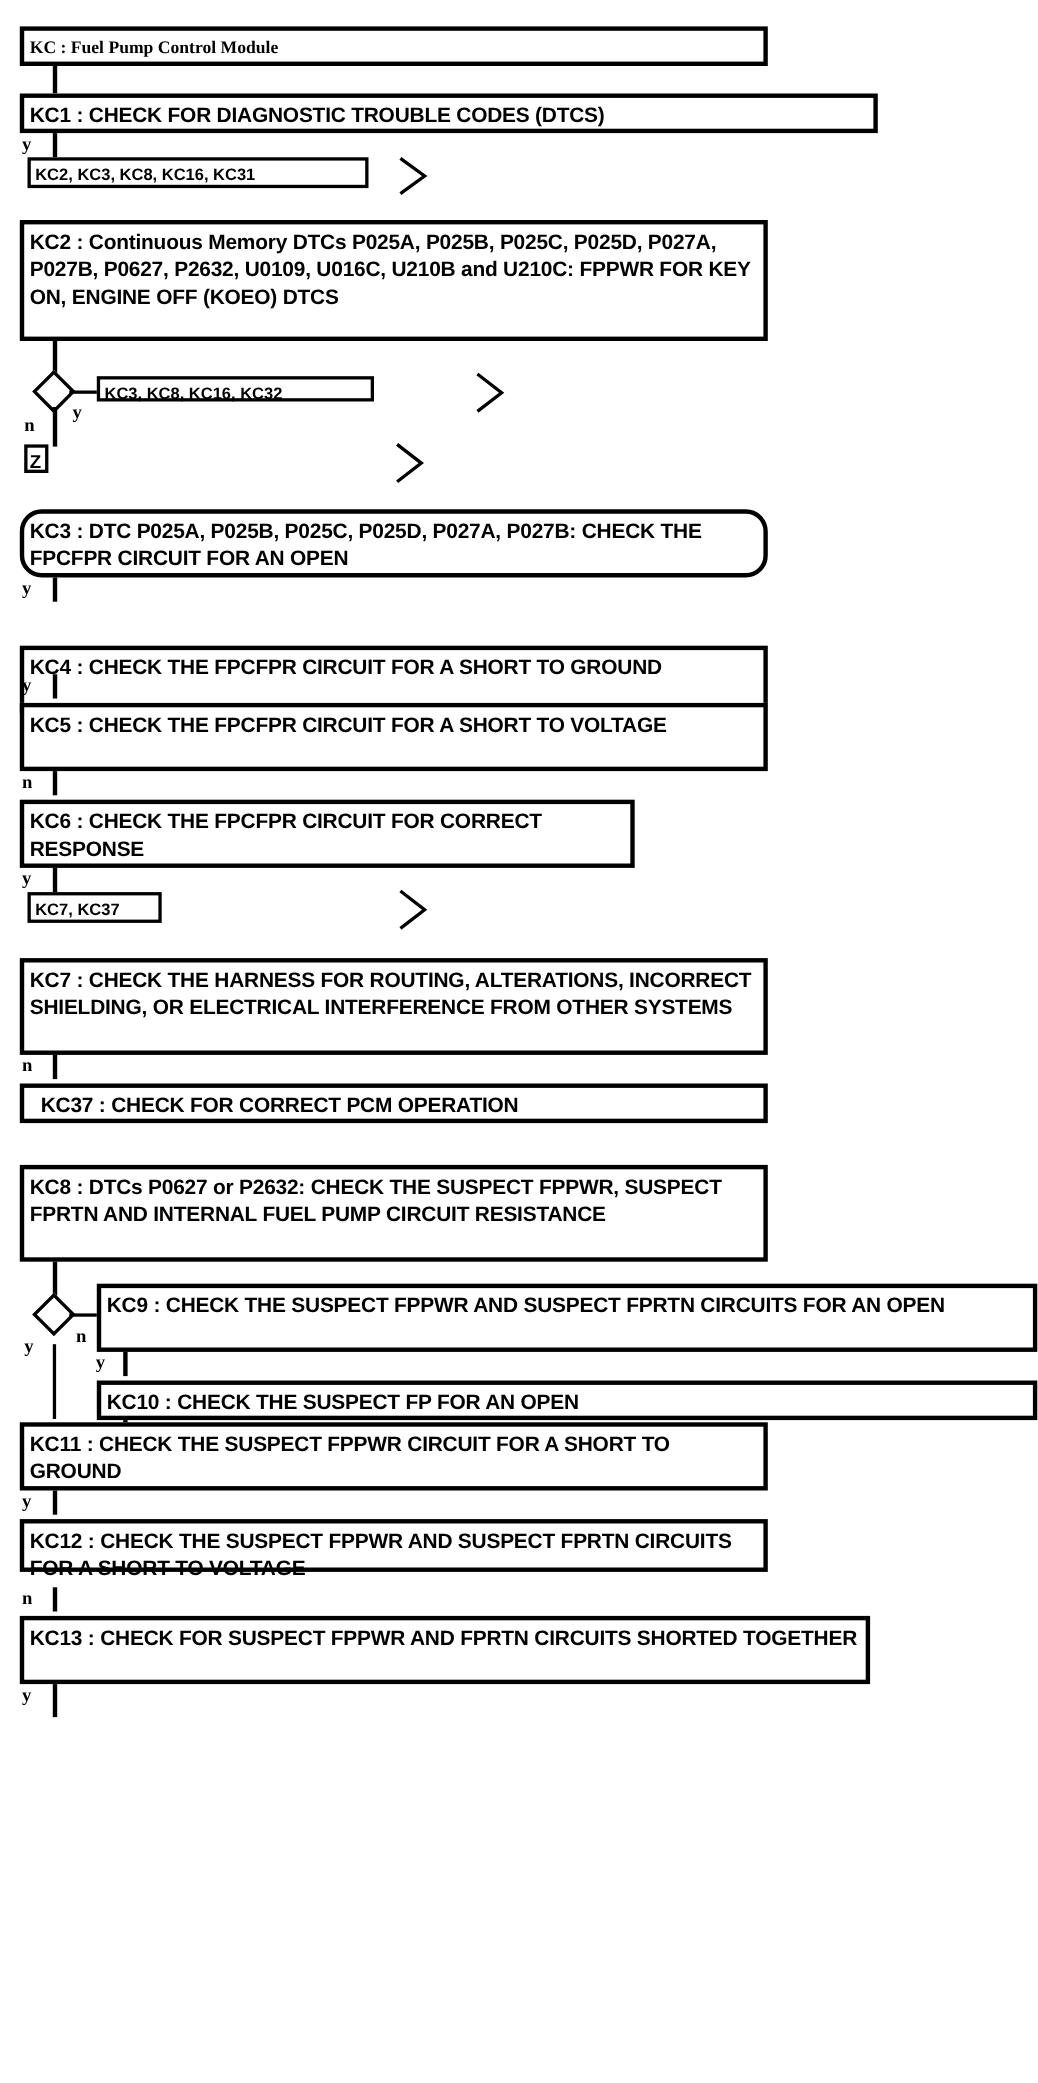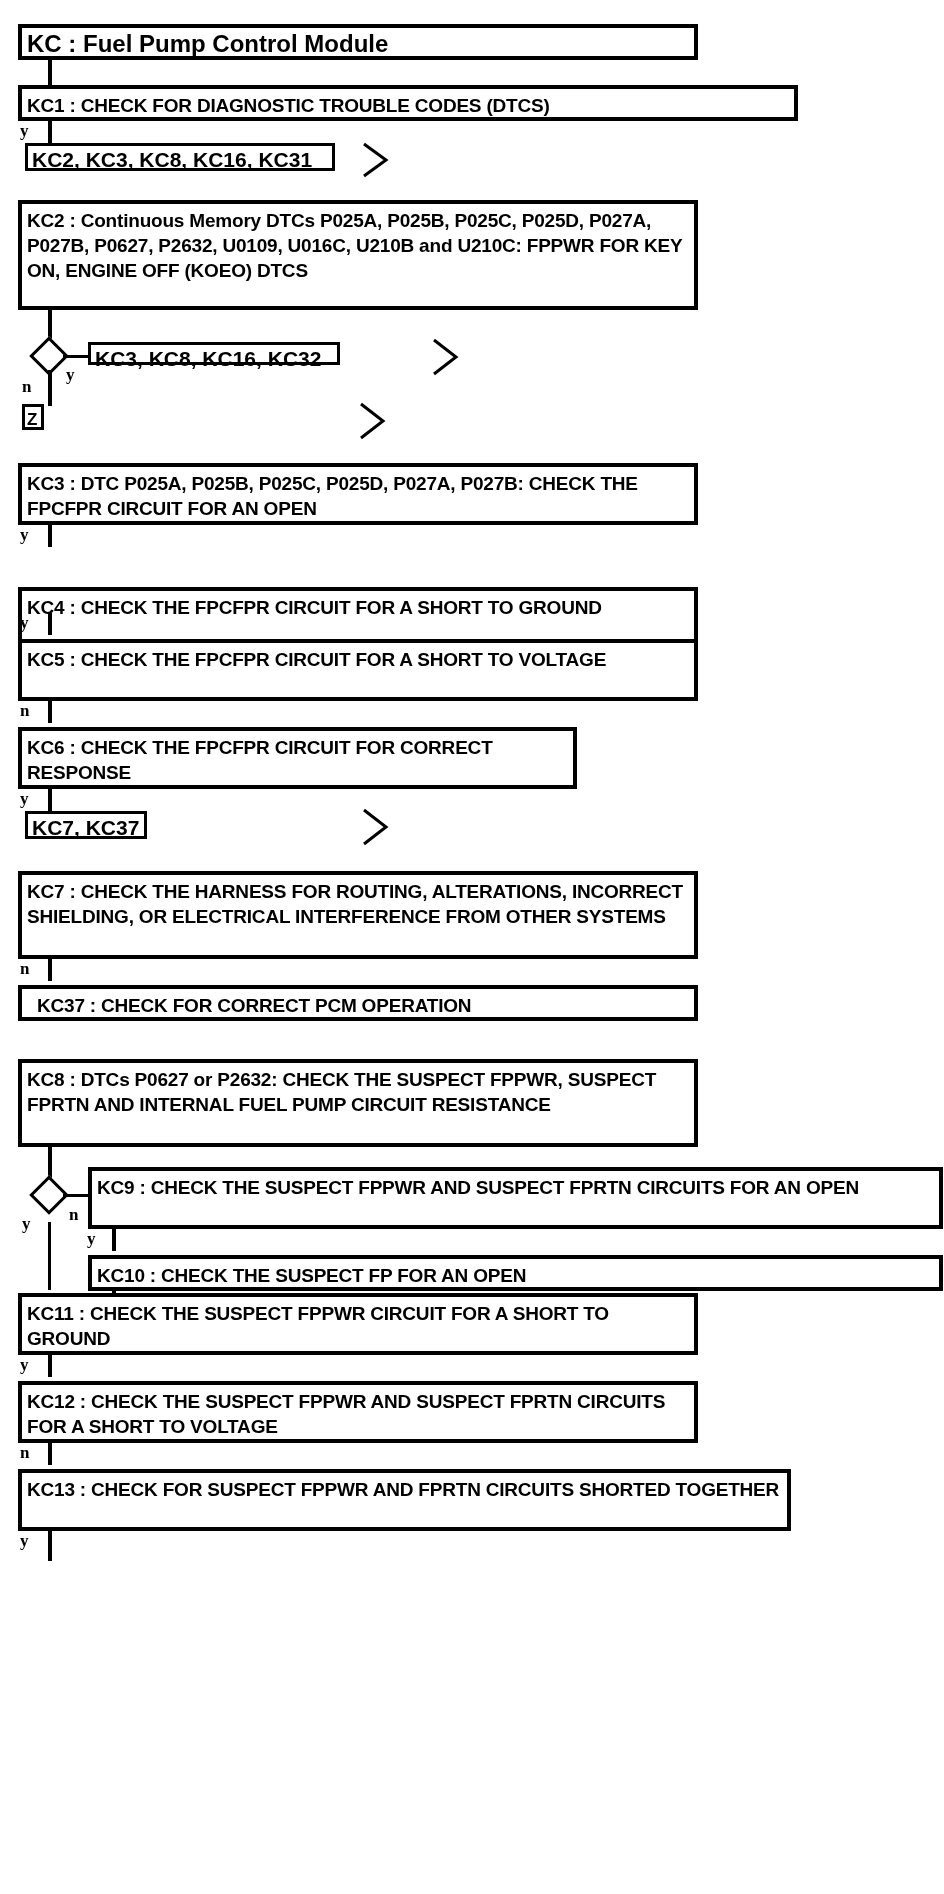--- a/index.html
+++ b/index.html
@@ -40,33 +40,34 @@
   
   .titlebox {
     position: absolute;
     box-sizing: border-box;
     border-top: 4px solid #000;
     border-bottom: 4px solid #000;
     border-left: 4px solid #000;
     border-right: 4px solid #000;
     background: #fff;
     font-weight: bold;
-    font-size: 24px;
+    font-size: 16px;
     line-height: 26px;
     padding: 3px 2px 2px 5px;
     white-space: pre-line;
+    font-family: Liberation Serif, serif;
   }
   
   .chip {
     position: absolute;
     box-sizing: border-box;
     border: 3px solid #000;
     background: #fff;
     font-weight: bold;
-    font-size: 21px;
+    font-size: 15px;
     line-height: 23px;
     padding: 2px 3px 1px 4px;
     white-space: nowrap;
   }
   .chip.tiny {
     font-size: 17px;
     padding: 1px 2px 1px 2px;
   }
 
   
@@ -145,21 +146,21 @@
   </span>
 
   <div class="vline" style="left:48px; top:370px; height:36px;"></div>
   <div class="chip tiny" style="left:22px; top:404px; width:22px; height:26px;">Z</div>
   <span class="goarrow" style="left:357px; top:400px;">
     <svg width="34" height="42" viewBox="0 0 34 42">
       <path d="M4 4 L26 21 L4 38" fill="none" stroke="#000" stroke-width="3"></path>
     </svg>
   </span>
 
-  <div class="step" style="left:18px; top:463px; width:680px; height:62px;">KC3 : DTC P025A, P025B, P025C, P025D, P027A, P027B: CHECK THE FPCFPR CIRCUIT FOR AN OPEN</div>
+  <div class="step" style="left:18px; top:463px; width:680px; height:62px;border-radius:20px;">KC3 : DTC P025A, P025B, P025C, P025D, P027A, P027B: CHECK THE FPCFPR CIRCUIT FOR AN OPEN</div>
   <div class="vline" style="left:48px; top:525px; height:22px;"></div>
   <span class="blabel" style="left:20px; top:526px;">y</span>
 
   <div class="step" style="left:18px; top:551px; width:680px; height:62px;margin-top:36px;">KC4 : CHECK THE FPCFPR CIRCUIT FOR A SHORT TO GROUND</div>
   <div class="vline" style="left:48px; top:613px; height:22px;"></div>
   <span class="blabel" style="left:20px; top:614px;">y</span>
 
   <div class="step" style="left:18px; top:639px; width:680px; height:62px;">KC5 : CHECK THE FPCFPR CIRCUIT FOR A SHORT TO VOLTAGE</div>
   <div class="vline" style="left:48px; top:701px; height:22px;"></div>
   <span class="blabel" style="left:20px; top:702px;">n</span>
@@ -198,21 +199,21 @@
   <div class="vline" style="left:48px; top:1222px; height:68px; width:3px;"></div>
 
   <div class="step" style="left:88px; top:1255px; width:855px; height:36px;">KC10 : CHECK THE SUSPECT FP FOR AN OPEN</div>
   <div class="vline" style="left:112px; top:1291px; height:22px;"></div>
   <span class="blabel" style="left:87px; top:1292px;">y</span>
 
   <div class="step" style="left:18px; top:1293px; width:680px; height:62px;">KC11 : CHECK THE SUSPECT FPPWR CIRCUIT FOR A SHORT TO GROUND</div>
   <div class="vline" style="left:48px; top:1355px; height:22px;"></div>
   <span class="blabel" style="left:20px; top:1356px;">y</span>
 
-  <div class="step" style="left:18px; top:1381px; width:680px; height:62px;">KC12 : CHECK THE SUSPECT FPPWR AND SUSPECT FPRTN CIRCUITS FOR A SHORT TO VOLTAGE</div>
+  <div class="step" style="left:18px; top:1381px; width:680px; height:48px;">KC12 : CHECK THE SUSPECT FPPWR AND SUSPECT FPRTN CIRCUITS FOR A SHORT TO VOLTAGE</div>
   <div class="vline" style="left:48px; top:1443px; height:22px;"></div>
   <span class="blabel" style="left:20px; top:1444px;">n</span>
 
   <div class="step" style="left:18px; top:1469px; width:773px; height:62px;">KC13 : CHECK FOR SUSPECT FPPWR AND FPRTN CIRCUITS SHORTED TOGETHER</div>
   <div class="vline" style="left:48px; top:1531px; height:30px;"></div>
   <span class="blabel" style="left:20px; top:1532px;">y</span>
 
 </div>
 
 </body></html>

